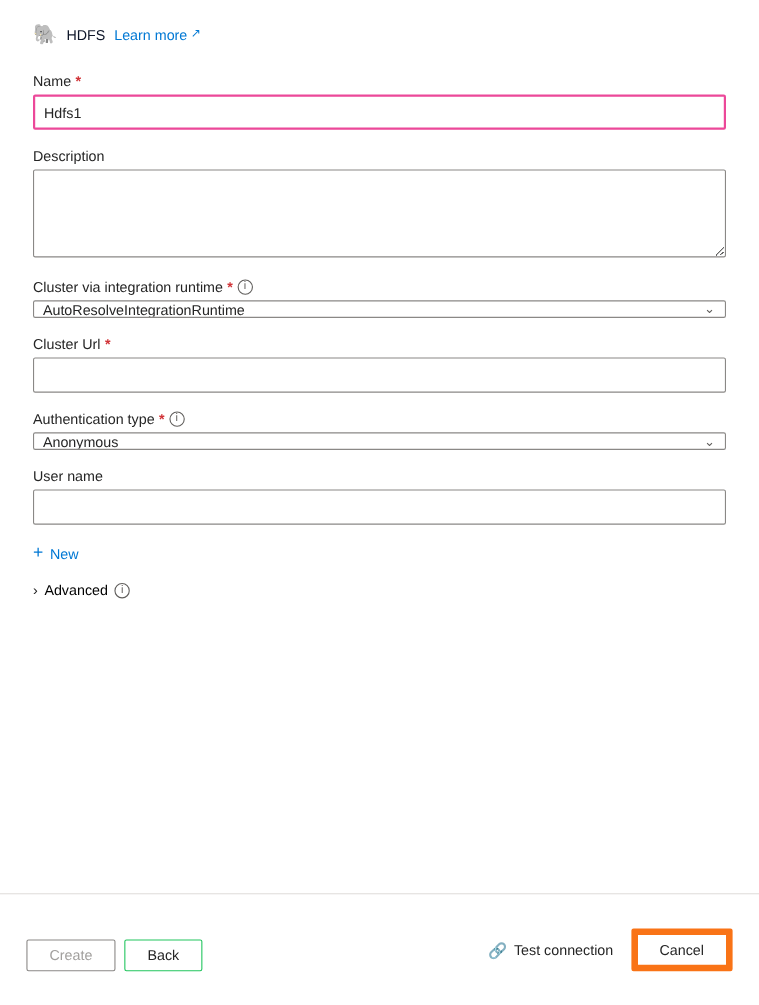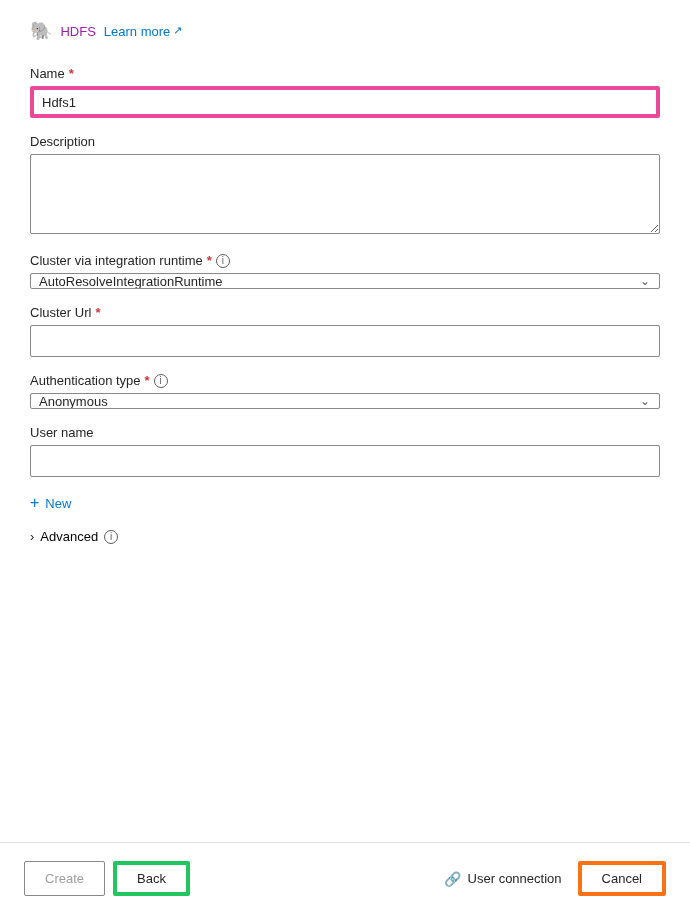--- a/index.html
+++ b/index.html
@@ -35,21 +35,21 @@
 
     .subtitle-row {
       display: flex;
       align-items: center;
       gap: 8px;
       margin-bottom: 24px;
     }
 
     .hdfs-label {
       font-size: 13px;
-      color: #a21caf;
+      color: #0f172a;
       font-weight: 500;
     }
 
     .learn-more-link {
       color: #0078d4;
       font-size: 13px;
       text-decoration: none;
       display: flex;
       align-items: flex-start;
       gap: 3px;
@@ -101,21 +101,21 @@
       border: 1px solid #8a8886;
       padding: 0 8px;
       font-size: 13px;
       font-family: inherit;
       color: #252525;
       outline: none;
       border-radius: 2px;
     }
 
     .text-input-focused {
-      border: 4px solid #ec4899;
+      border: 2px solid #ec4899;
     }
 
     .text-area {
       width: 100%;
       height: 80px;
       border: 1px solid #8a8886;
       padding: 6px 8px;
       font-size: 13px;
       font-family: inherit;
       color: #252525;
@@ -200,21 +200,21 @@
     }
 
     .advanced-label {
       font-size: 13px;
       font-weight: 400;
       color: #000000;
     }
 
     .footer {
       border-top: 1px solid #e1dfdd;
-      padding: 18px 24px;
+      padding: 31px 24px;
       display: flex;
       align-items: flex-end;
       justify-content: space-between;
       background: #fff;
     }
 
     .footer-left {
       display: flex;
       gap: 8px;
     }
@@ -237,32 +237,32 @@
     }
 
     .btn-primary:disabled {
       color: #a19f9d;
       cursor: not-allowed;
     }
 
     .btn-secondary {
       padding: 6px 20px;
       background: #fff;
-      border: 4px solid #22c55e;
+      border: 1px solid #22c55e;
       font-size: 13px;
       font-family: inherit;
       cursor: pointer;
       border-radius: 2px;
       color: #252525;
     }
 
     .btn-cancel {
       padding: 6px 20px;
       background: #fff;
-      border: 4px solid #f97316;
+      border: 6px solid #f97316;
       font-size: 13px;
       font-family: inherit;
       cursor: pointer;
       border-radius: 2px;
       color: #252525;
     }
 
     .test-connection-btn {
       display: flex;
       align-items: center;
@@ -377,19 +377,19 @@
     <button class="btn-primary" disabled="">
       <span>Create</span>
     </button>
     <button class="btn-secondary">
       <span>Back</span>
     </button>
   </div>
   <div class="footer-right">
     <button class="test-connection-btn">
       <span class="link-icon">🔗</span>
-      <span>User connection</span>
+      <span>Test connection</span>
     </button>
     <button class="btn-cancel">
       <span>Cancel</span>
     </button>
   </div>
 </div>
 
 </body></html>

